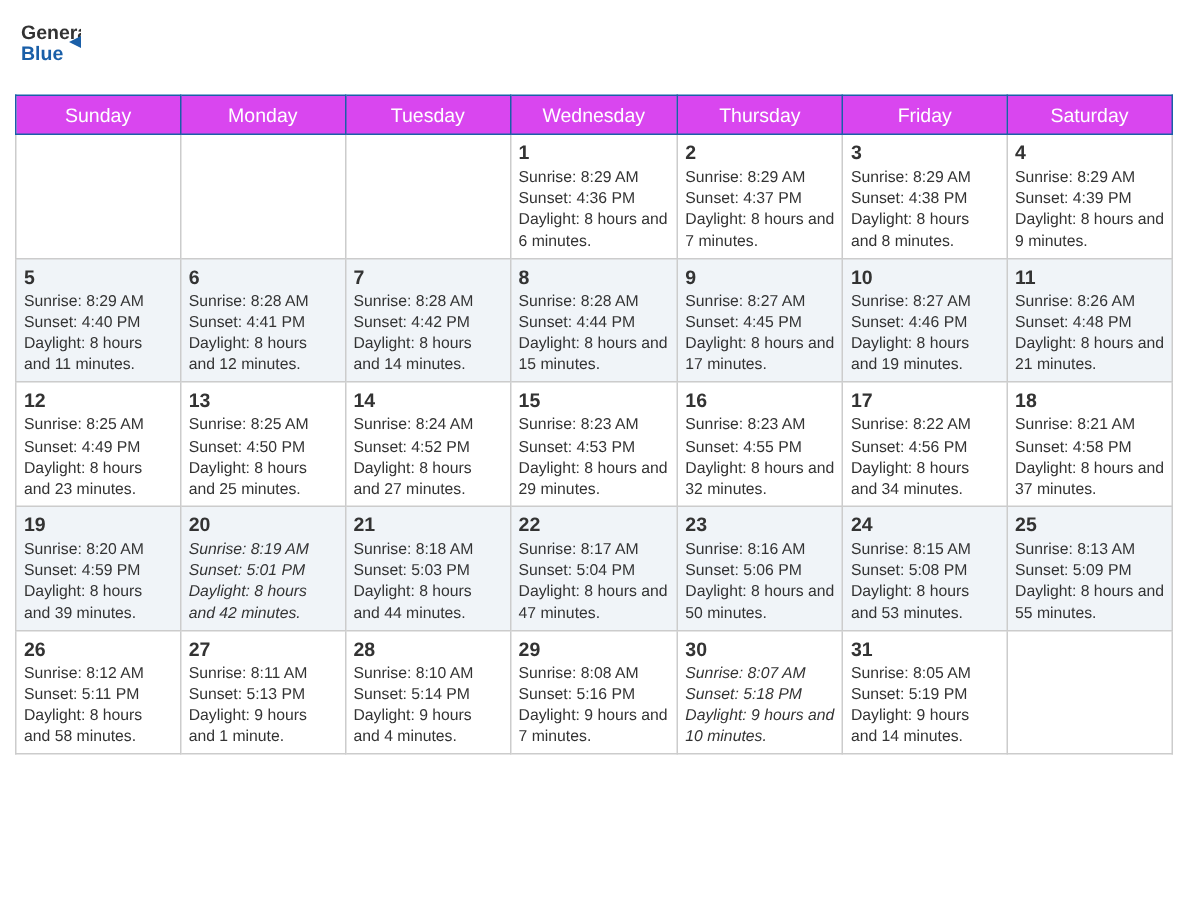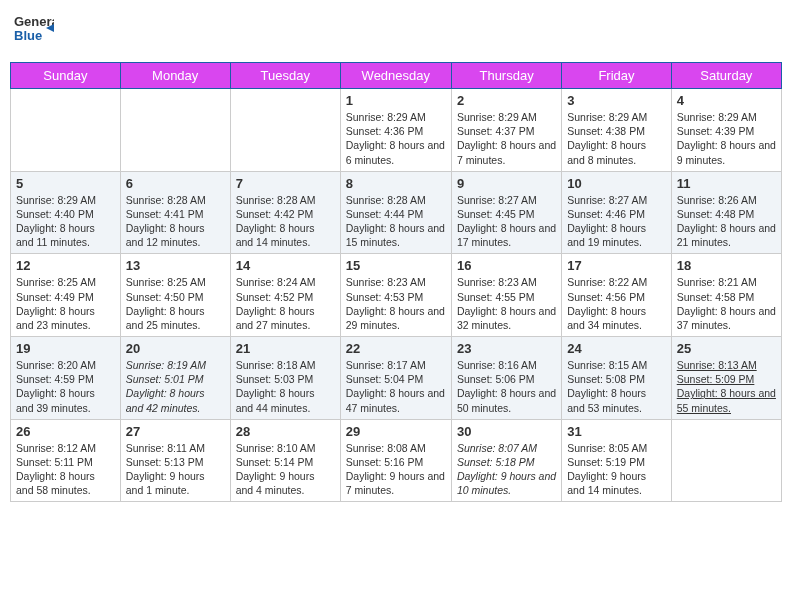--- a/index.html
+++ b/index.html
@@ -253,21 +253,21 @@
 Daylight: 8 hours and 50 minutes.</div>
         </td>
         <td>
           <div class="day-number">24</div>
           <div class="day-info" style="white-space: pre-line;">Sunrise: 8:15 AM
 Sunset: 5:08 PM
 Daylight: 8 hours and 53 minutes.</div>
         </td>
         <td>
           <div class="day-number">25</div>
-          <div class="day-info" style="white-space: pre-line; text-decoration: underline;">Sunrise: 8:13 AM
+          <div class="day-info" style="white-space: pre-line;">Sunrise: 8:13 AM
 Sunset: 5:09 PM
 Daylight: 8 hours and 55 minutes.</div>
         </td>
       </tr>
       <tr>
         <td>
           <div class="day-number">26</div>
           <div class="day-info" style="white-space: pre-line;">Sunrise: 8:12 AM
 Sunset: 5:11 PM
 Daylight: 8 hours and 58 minutes.</div>

